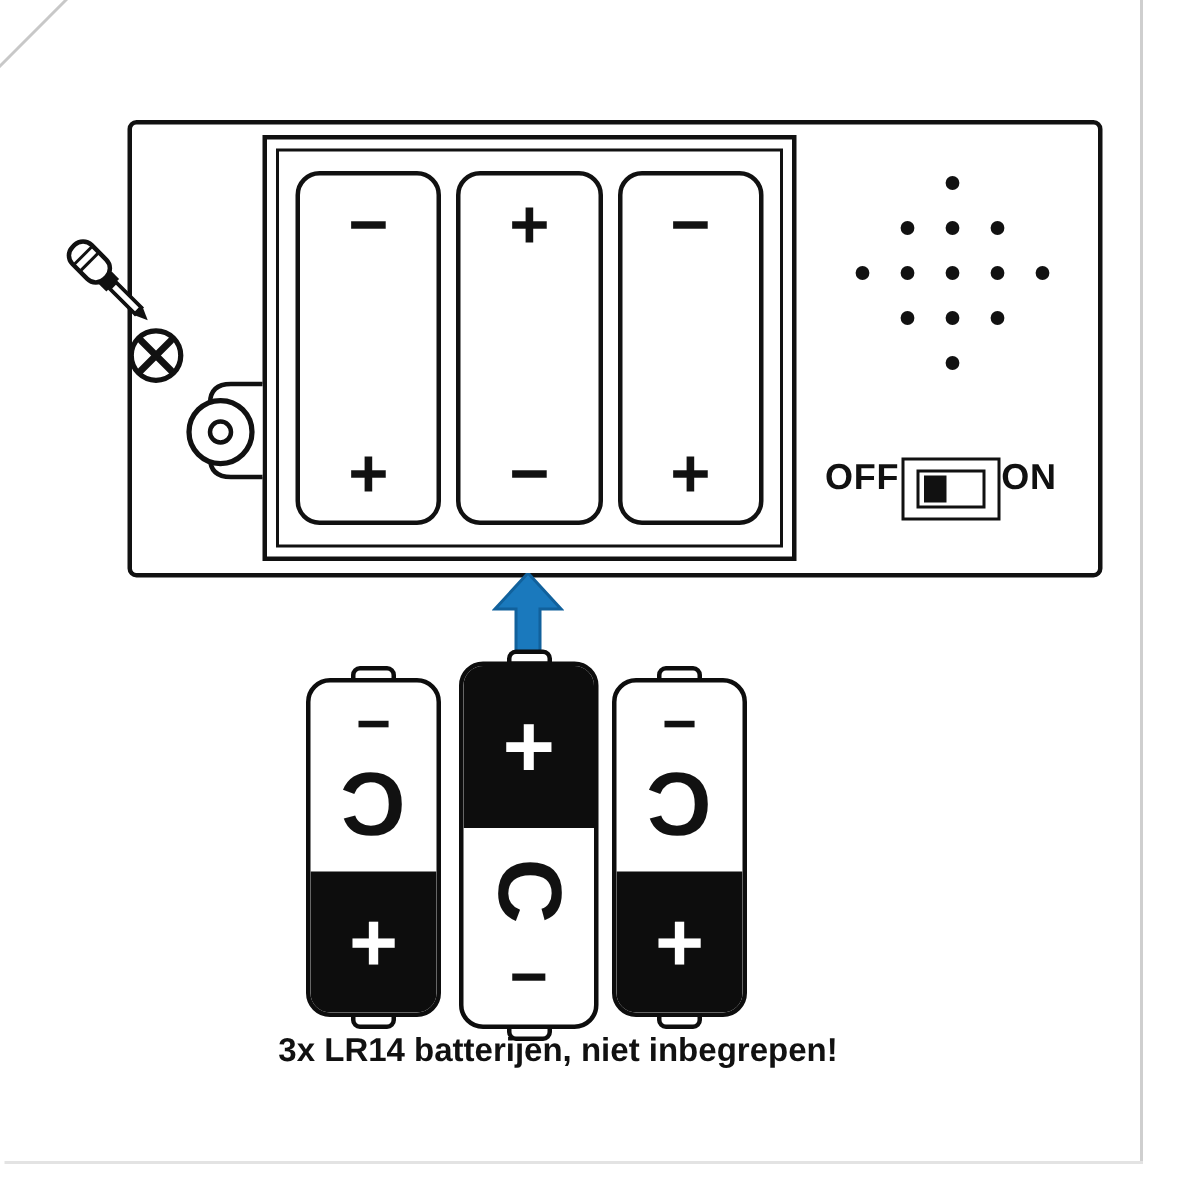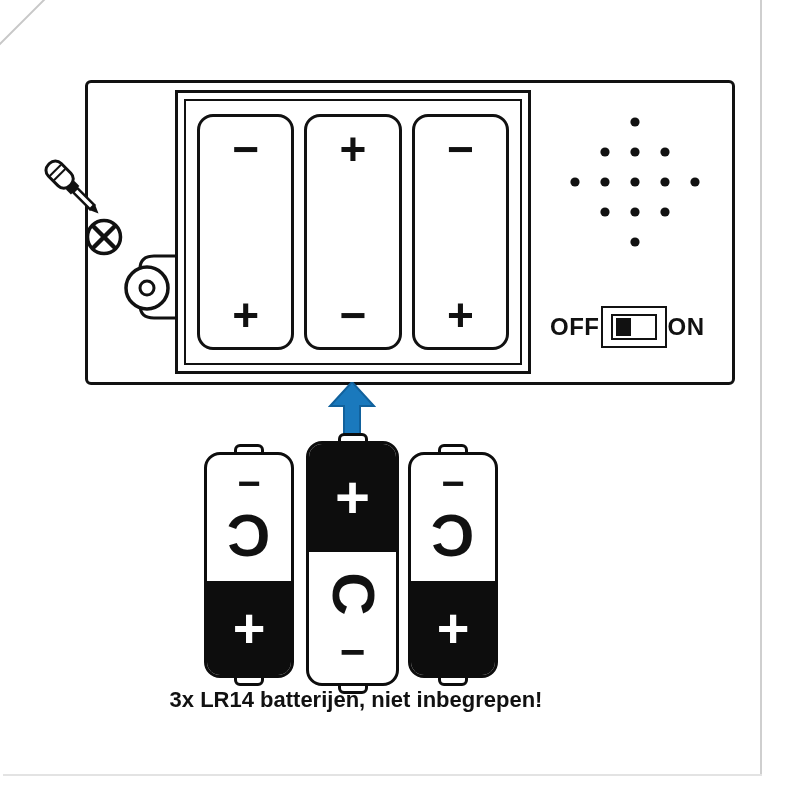--- a/index.html
+++ b/index.html
@@ -16,21 +16,21 @@
   .device { position:absolute; left:85px; top:80px; width:650px; height:305px; border:3px solid #111; border-radius:6px; background:#fff; }
   .comp-outer { position:absolute; left:87px; top:7px; width:356px; height:284px; border:3px solid #111; }
   .comp-inner { position:absolute; inset:6px; border:2.5px solid #111; display:flex; gap:10px; padding:13px 11px; }
   .slot { flex:1; border:3px solid #111; border-radius:16px; position:relative; background:#fff; }
   .slot-sign { position:absolute; left:0; right:0; text-align:center; font-size:46px; font-weight:900; line-height:1; }
   .slot-sign.top { top:9px; }
   .slot-sign.bottom { bottom:9px; }
 
   .speaker { position:absolute; left:477px; top:25px; }
 
-  .switch-row { position:absolute; left:462px; top:222px; height:44px; display:flex; align-items:center; gap:1px; }
+  .switch-row { position:absolute; left:462px; top:222px; height:44px; display:flex; align-items:flex-start; gap:1px; }
   .switch-label { font-size:24px; font-weight:bold; letter-spacing:0.5px; }
   .switch-outer { width:66px; height:42px; border:2.5px solid #111; background:#fff; display:flex; align-items:center; justify-content:center; }
   .switch-inner { width:46px; height:26px; border:2px solid #111; background:#fff; display:flex; align-items:center; }
   .switch-knob { width:15px; height:18px; background:#111; margin-left:3px; }
 
   .screw-assembly { position:absolute; left:35px; top:148px; }
   .arrow-up { position:absolute; left:328px; top:382px; }
 
   
   .battery { position:absolute; }
@@ -39,21 +39,21 @@
   .bsec.black { background:#0d0d0d; color:#fff; }
   .bsec.grow { flex:1; justify-content:center; }
   .bsign { font-weight:900; line-height:1; }
   .bletter { font-weight:bold; line-height:1; }
   .rot180 { transform:rotate(180deg); }
   .rot90 { transform:rotate(90deg); }
   .nub { position:absolute; left:50%; transform:translateX(-50%); width:30px; height:11px; background:#fff; border:3.5px solid #0d0d0d; z-index:0; }
   .nub.top { top:-8px; border-radius:6px 6px 0 0; }
   .nub.bottom { bottom:-8px; border-radius:0 0 6px 6px; }
 
-  .caption { position:absolute; left:76px; top:687px; width:560px; text-align:center; font-size:22px; font-weight:bold; }
+  .caption { position:absolute; left:92px; top:687px; width:560px; text-align:center; font-size:22px; font-weight:bold; }
 </style>
 </head>
 <body>
 
 <div class="canvas">
 
   <div class="edge-diag"></div>
   <div class="edge-right"></div>
   <div class="edge-bottom"></div>
 

